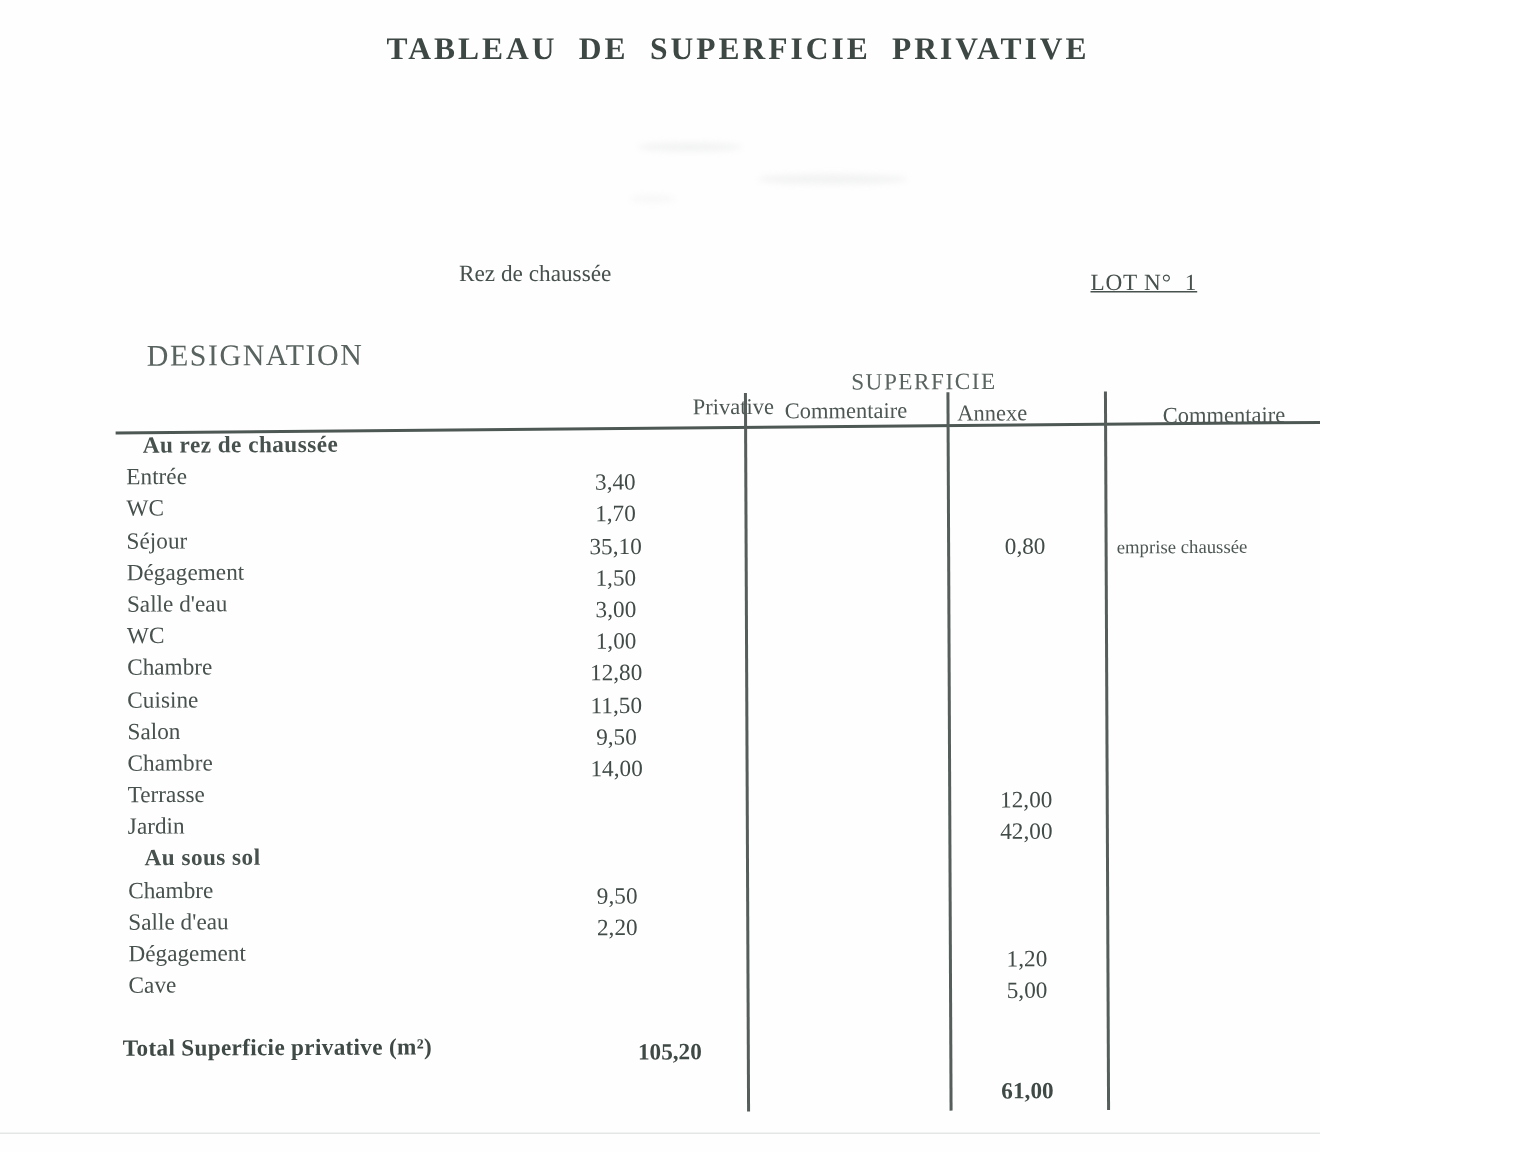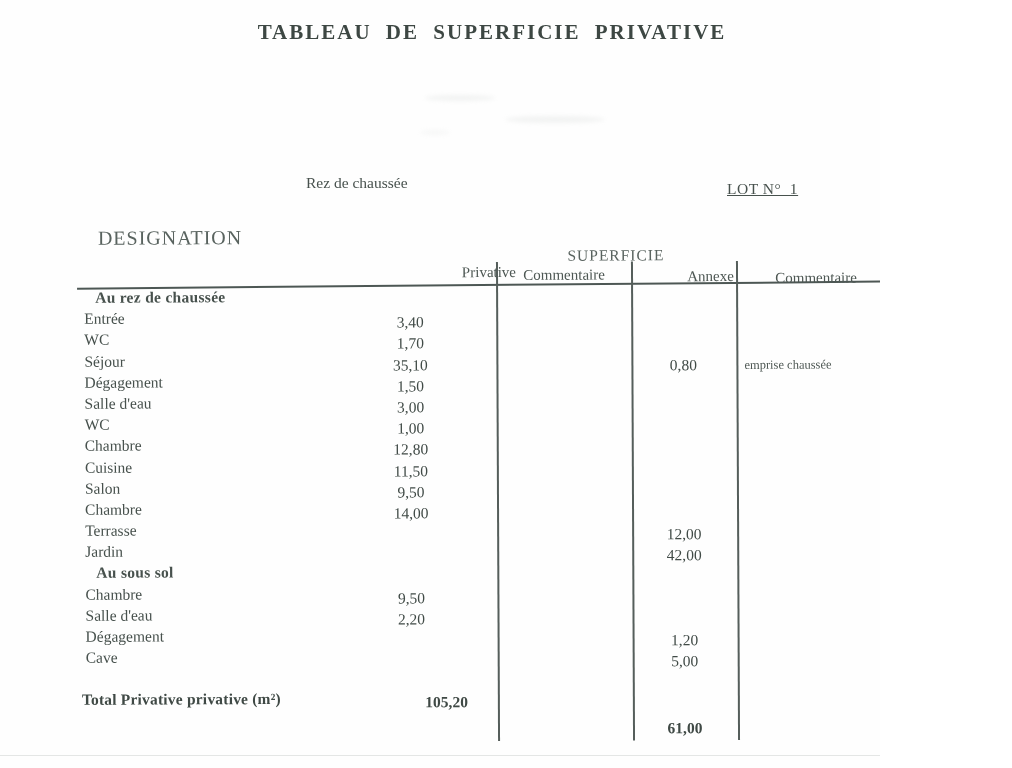--- a/index.html
+++ b/index.html
@@ -29,21 +29,21 @@
   .lot{position:absolute;top:180px;left:727px;font-size:15.5px;white-space:pre;letter-spacing:.5px;text-decoration:underline;}
 
   .skew{position:absolute;top:0;left:0;width:1012px;height:768px;transform:rotate(-0.25deg);transform-origin:500px 500px;}
 
   .designation{position:absolute;top:225px;left:87px;font-size:20px;letter-spacing:1px;color:#59635f;margin-left:12px;}
   .superficie{position:absolute;top:247px;left:497px;width:240px;text-align:center;font-size:15.5px;letter-spacing:1px;color:#59635f;}
 
   .colhead{position:absolute;font-size:15px;color:#4d5753;text-align:center;}
   .ch-priv{top:264px;left:407px;width:110px;text-align:right;}
   .ch-com1{top:267px;left:499px;width:132px;}
-  .ch-anx{top:269px;left:661px;width:101px;}
+  .ch-anx{top:269px;left:612px;width:101px;}
   .ch-com2{top:271px;left:739px;width:156px;}
 
   .hline{position:absolute;top:284px;left:78px;width:819px;height:2px;background:#4d5754;transform:rotate(-0.25deg);}
   .vline{position:absolute;top:262px;width:2px;height:479px;background:#555e5b;}
   .v1{left:497px;}
   .v2{left:632px;}
   .v3{left:737px;}
 
   .rows{position:absolute;top:286px;left:0;width:1012px;}
   .row{position:relative;height:21.2px;font-size:15.5px;}
@@ -160,21 +160,21 @@
         <span class="anx">1,20</span>
       </div>
       <div class="row">
         <span class="lbl">Cave</span>
         <span class="anx">5,00</span>
       </div>
     </div>
 
     <div class="totals">
       <div class="trow">
-        <span class="tlbl">Total Privative privative (m²)</span>
+        <span class="tlbl">Total Superficie privative (m²)</span>
         <span class="tpriv">105,20</span>
       </div>
       <div class="trow">
         <span class="tanx">61,00</span>
       </div>
     </div>
 
   </div>
 </div>
 

